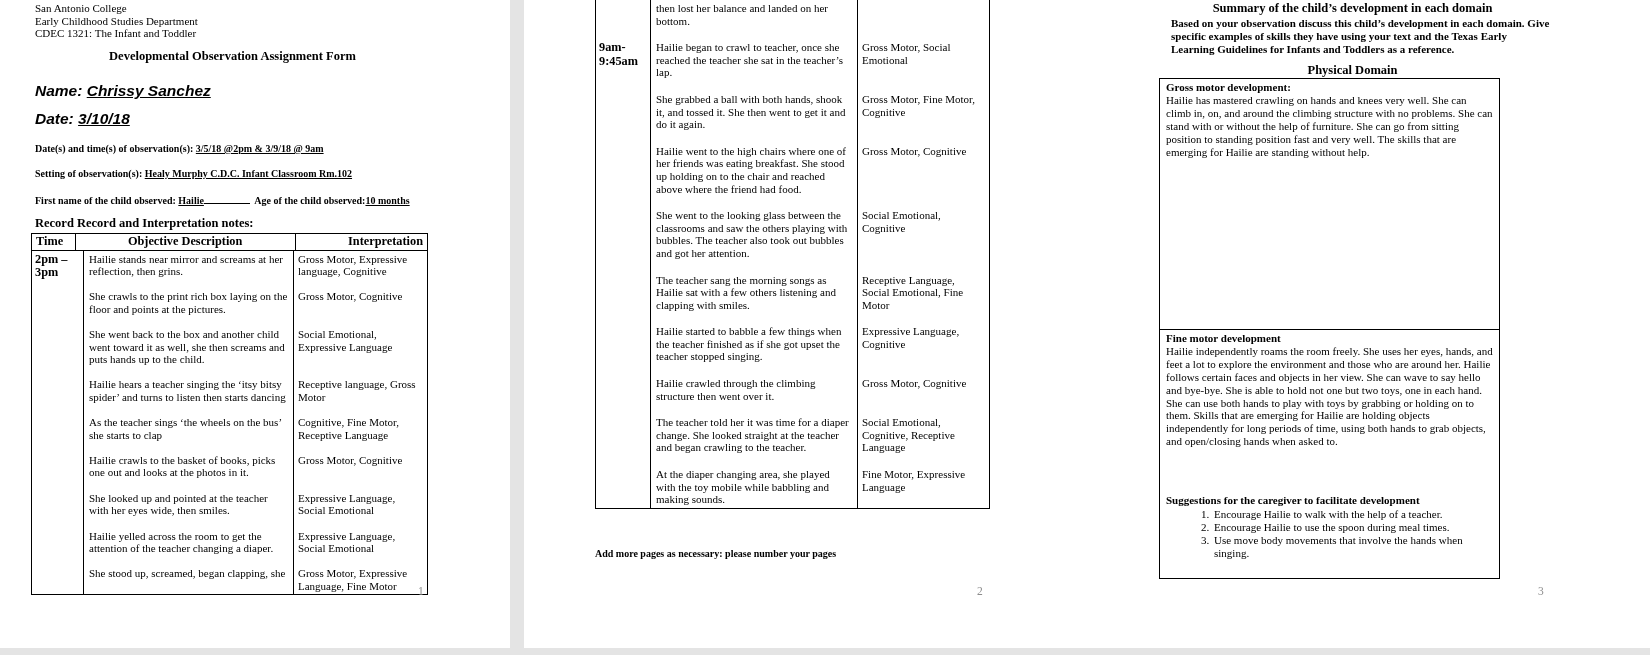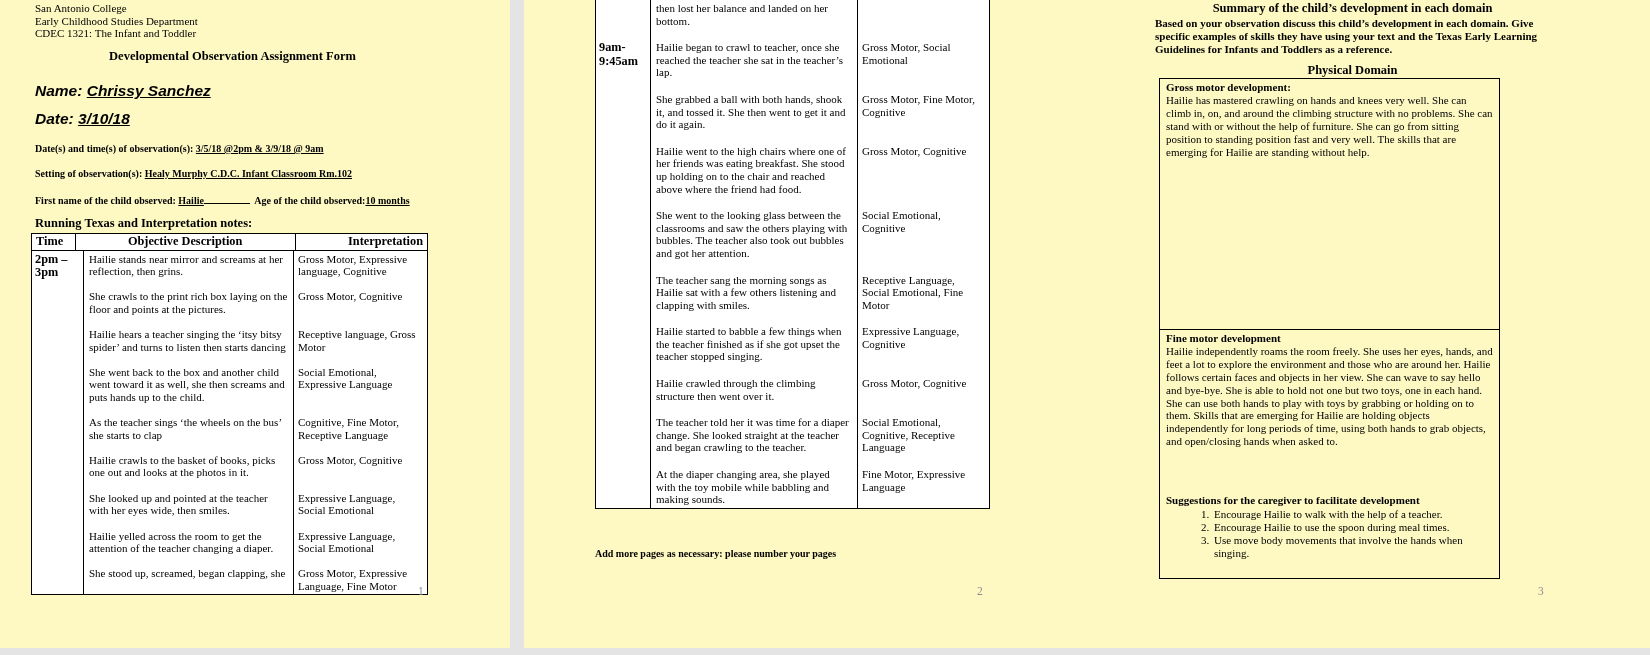--- a/index.html
+++ b/index.html
@@ -4,21 +4,21 @@
 <style>
   * { box-sizing: border-box; margin: 0; padding: 0; }
   html,body { width:1650px; height:655px; }
   body {
     background:#e4e4e4;
     font-family:"Liberation Serif","DejaVu Serif",serif;
     color:#000;
     position:relative;
     overflow:hidden;
   }
-  .page { position:absolute; top:0; height:648px; background:#fef9c3; }
+  .page { position:absolute; top:0; height:648px; background:#ffffff; }
   #page1 { left:0; width:510px; }
   #page2 { left:524px; width:596px; }
   #page3 { left:1086px; width:564px; }
   .abs { position:absolute; }
   .b { font-weight:bold; }
   .u { text-decoration:underline; }
   .small { font-size:11px; line-height:12.6px; }
   .lbl { font-size:10px; font-weight:bold; }
   .ctitle { text-align:center; font-weight:bold; font-size:12.5px; }
   .pagenum { position:absolute; color:#8c8c8c; font-size:11.5px; }
@@ -93,21 +93,21 @@
 
     <div class="abs lbl" style="top:166px;">
       <span>Setting of observation(s): </span><span class="u">Healy Murphy C.D.C. Infant Classroom Rm.102</span>
     </div>
 
     <div class="abs lbl" style="top:191px;">
       <span>First name of the child observed: </span><span class="u">Hailie</span><span class="blankline"></span>&nbsp;
       <span>Age of the child observed:</span><span class="u">10 months</span>
     </div>
 
-    <div class="abs b" style="top:214px; font-size:12.5px;">Running Texas and Interpretation notes:</div>
+    <div class="abs b" style="top:214px; font-size:12.5px;">Record Record and Interpretation notes:</div>
 
     <div class="abs obstable t1" style="top:231px; left:-4px; width:397px;">
       <div class="thead">
         <div class="h1">Time</div>
         <div class="h2">Objective Description</div>
         <div class="h3">Interpretation</div>
       </div>
       <div class="trow">
         <div class="ct">
           <div>2pm –</div>
@@ -116,27 +116,27 @@
         <div class="co">Hailie stands near mirror and screams at her reflection, then grins.</div>
         <div class="ci">Gross Motor, Expressive language, Cognitive</div>
       </div>
       <div class="trow">
         <div class="ct"></div>
         <div class="co">She crawls to the print rich box laying on the floor and points at the pictures.</div>
         <div class="ci">Gross Motor, Cognitive</div>
       </div>
       <div class="trow">
         <div class="ct"></div>
+        <div class="co">She went back to the box and another child went toward it as well, she then screams and puts hands up to the child.</div>
+        <div class="ci">Social Emotional, Expressive Language</div>
+      </div>
+      <div class="trow">
+        <div class="ct"></div>
         <div class="co">Hailie hears a teacher singing the ‘itsy bitsy spider’ and turns to listen then starts dancing</div>
         <div class="ci">Receptive language, Gross Motor</div>
-      </div>
-      <div class="trow">
-        <div class="ct"></div>
-        <div class="co">She went back to the box and another child went toward it as well, she then screams and puts hands up to the child.</div>
-        <div class="ci">Social Emotional, Expressive Language</div>
       </div>
       <div class="trow">
         <div class="ct"></div>
         <div class="co">As the teacher sings ‘the wheels on the bus’ she starts to clap</div>
         <div class="ci">Cognitive, Fine Motor, Receptive Language</div>
       </div>
       <div class="trow">
         <div class="ct"></div>
         <div class="co">Hailie crawls to the basket of books, picks one out and looks at the photos in it.</div>
         <div class="ci">Gross Motor, Cognitive</div>
@@ -217,21 +217,21 @@
       <div class="ci">Fine Motor, Expressive Language</div>
     </div>
   </div>
   <div class="abs lbl" style="left:71px; top:548px;">Add more pages as necessary: please number your pages</div>
   <span class="pagenum" style="left:453px; top:585px;">2</span>
 </div>
 
 <div class="page" id="page3">
   <div class="p3c">
     <div class="ctitle">Summary of the child’s development in each domain</div>
-    <div class="intro" style="margin-top:1px;">Based on your observation discuss this child’s development in each domain. Give specific examples of skills they have using your text and the Texas Early Learning Guidelines for Infants and Toddlers as a reference.</div>
+    <div class="intro" style="margin-top:1px;margin-left:16px;">Based on your observation discuss this child’s development in each domain. Give specific examples of skills they have using your text and the Texas Early Learning Guidelines for Infants and Toddlers as a reference.</div>
     <div class="abs ctitle" style="top:62px; width:395px;">Physical Domain</div>
 
     <div class="box" id="gbox">
       <div class="boxhead">Gross motor development:</div>
       <div>Hailie has mastered crawling on hands and knees very well. She can climb in, on, and around the climbing structure with no problems. She can stand with or without the help of furniture. She can go from sitting position to standing position fast and very well. The skills that are emerging for Hailie are standing without help.</div>
     </div>
 
     <div class="box" id="fbox">
       <div class="boxhead">Fine motor development</div>
       <div>Hailie independently roams the room freely. She uses her eyes, hands, and feet a lot to explore the environment and those who are around her. Hailie follows certain faces and objects in her view. She can wave to say hello and bye-bye. She is able to hold not one but two toys, one in each hand. She can use both hands to play with toys by grabbing or holding on to them. Skills that are emerging for Hailie are holding objects independently for long periods of time, using both hands to grab objects, and open/closing hands when asked to.</div>

